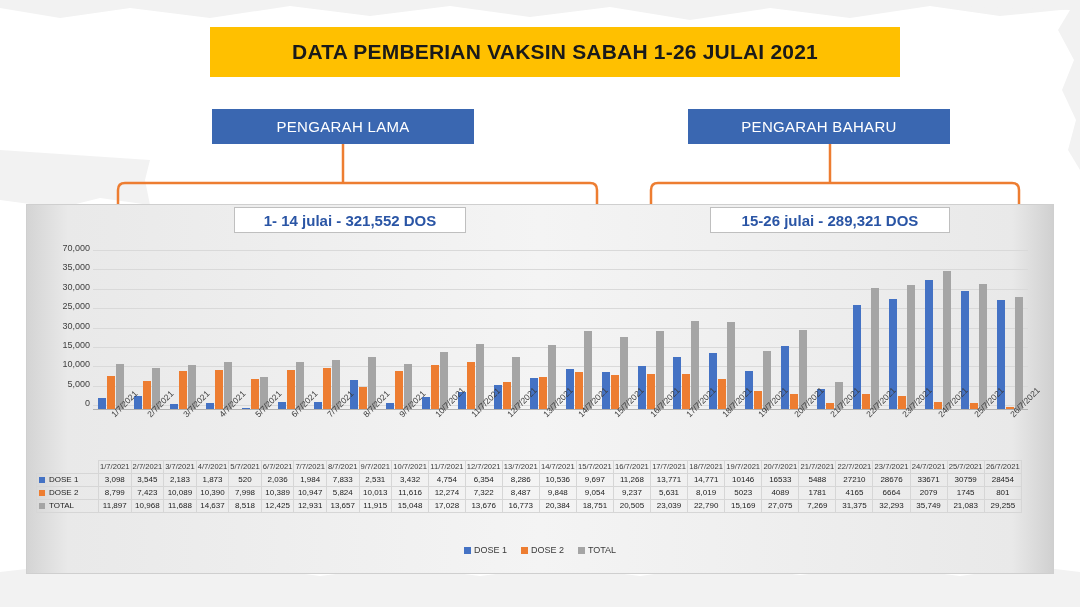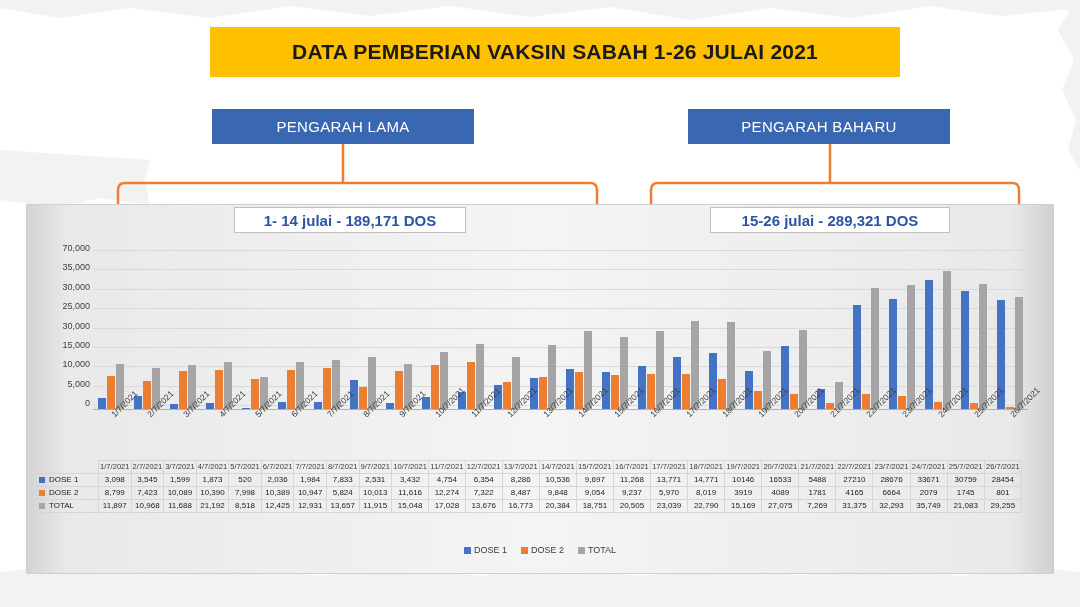--- a/index.html
+++ b/index.html
@@ -158,21 +158,21 @@
   <path d="M118,215 L118,190 Q118,183 125,183 L590,183 Q597,183 597,190 L597,215" stroke="#ED7D31" stroke-width="2.5" fill="none"></path>
 
   <path d="M830,144 L830,183" stroke="#ED7D31" stroke-width="2.5" fill="none"></path>
 
   <path d="M651,215 L651,190 Q651,183 658,183 L1012,183 Q1019,183 1019,190 L1019,215" stroke="#ED7D31" stroke-width="2.5" fill="none"></path>
 </svg>
 
 <div class="panel"></div>
 
 <div class="subbox left">
-  <span>1- 14 julai - 189,171 DOS</span>
+  <span>1- 14 julai - 321,552 DOS</span>
 </div>
 <div class="subbox right">
   <span>15-26 julai - 289,321 DOS</span>
 </div>
 
 <div class="ylabels">
     <div style="top: 151px;">0</div>
     <div style="top: 131.625px;">5,000</div>
     <div style="top: 112.25px;">10,000</div>
     <div style="top: 92.875px;">15,000</div>
@@ -387,21 +387,21 @@
         <td>22/7/2021</td>
         <td>23/7/2021</td>
         <td>24/7/2021</td>
         <td>25/7/2021</td>
         <td>26/7/2021</td>
       </tr>
       <tr>
         <td class="rowlbl"><span class="swatch sw1"></span>DOSE 1</td>
         <td>3,098</td>
         <td>3,545</td>
-        <td>1,599</td>
+        <td>2,183</td>
         <td>1,873</td>
         <td>520</td>
         <td>2,036</td>
         <td>1,984</td>
         <td>7,833</td>
         <td>2,531</td>
         <td>3,432</td>
         <td>4,754</td>
         <td>6,354</td>
         <td>8,286</td>
@@ -430,37 +430,37 @@
         <td>10,947</td>
         <td>5,824</td>
         <td>10,013</td>
         <td>11,616</td>
         <td>12,274</td>
         <td>7,322</td>
         <td>8,487</td>
         <td>9,848</td>
         <td>9,054</td>
         <td>9,237</td>
-        <td>5,970</td>
+        <td>5,631</td>
         <td>8,019</td>
-        <td>3919</td>
+        <td>5023</td>
         <td>4089</td>
         <td>1781</td>
         <td>4165</td>
         <td>6664</td>
         <td>2079</td>
         <td>1745</td>
         <td>801</td>
       </tr>
       <tr>
         <td class="rowlbl"><span class="swatch sw3"></span>TOTAL</td>
         <td>11,897</td>
         <td>10,968</td>
         <td>11,688</td>
-        <td>21,192</td>
+        <td>14,637</td>
         <td>8,518</td>
         <td>12,425</td>
         <td>12,931</td>
         <td>13,657</td>
         <td>11,915</td>
         <td>15,048</td>
         <td>17,028</td>
         <td>13,676</td>
         <td>16,773</td>
         <td>20,384</td>

